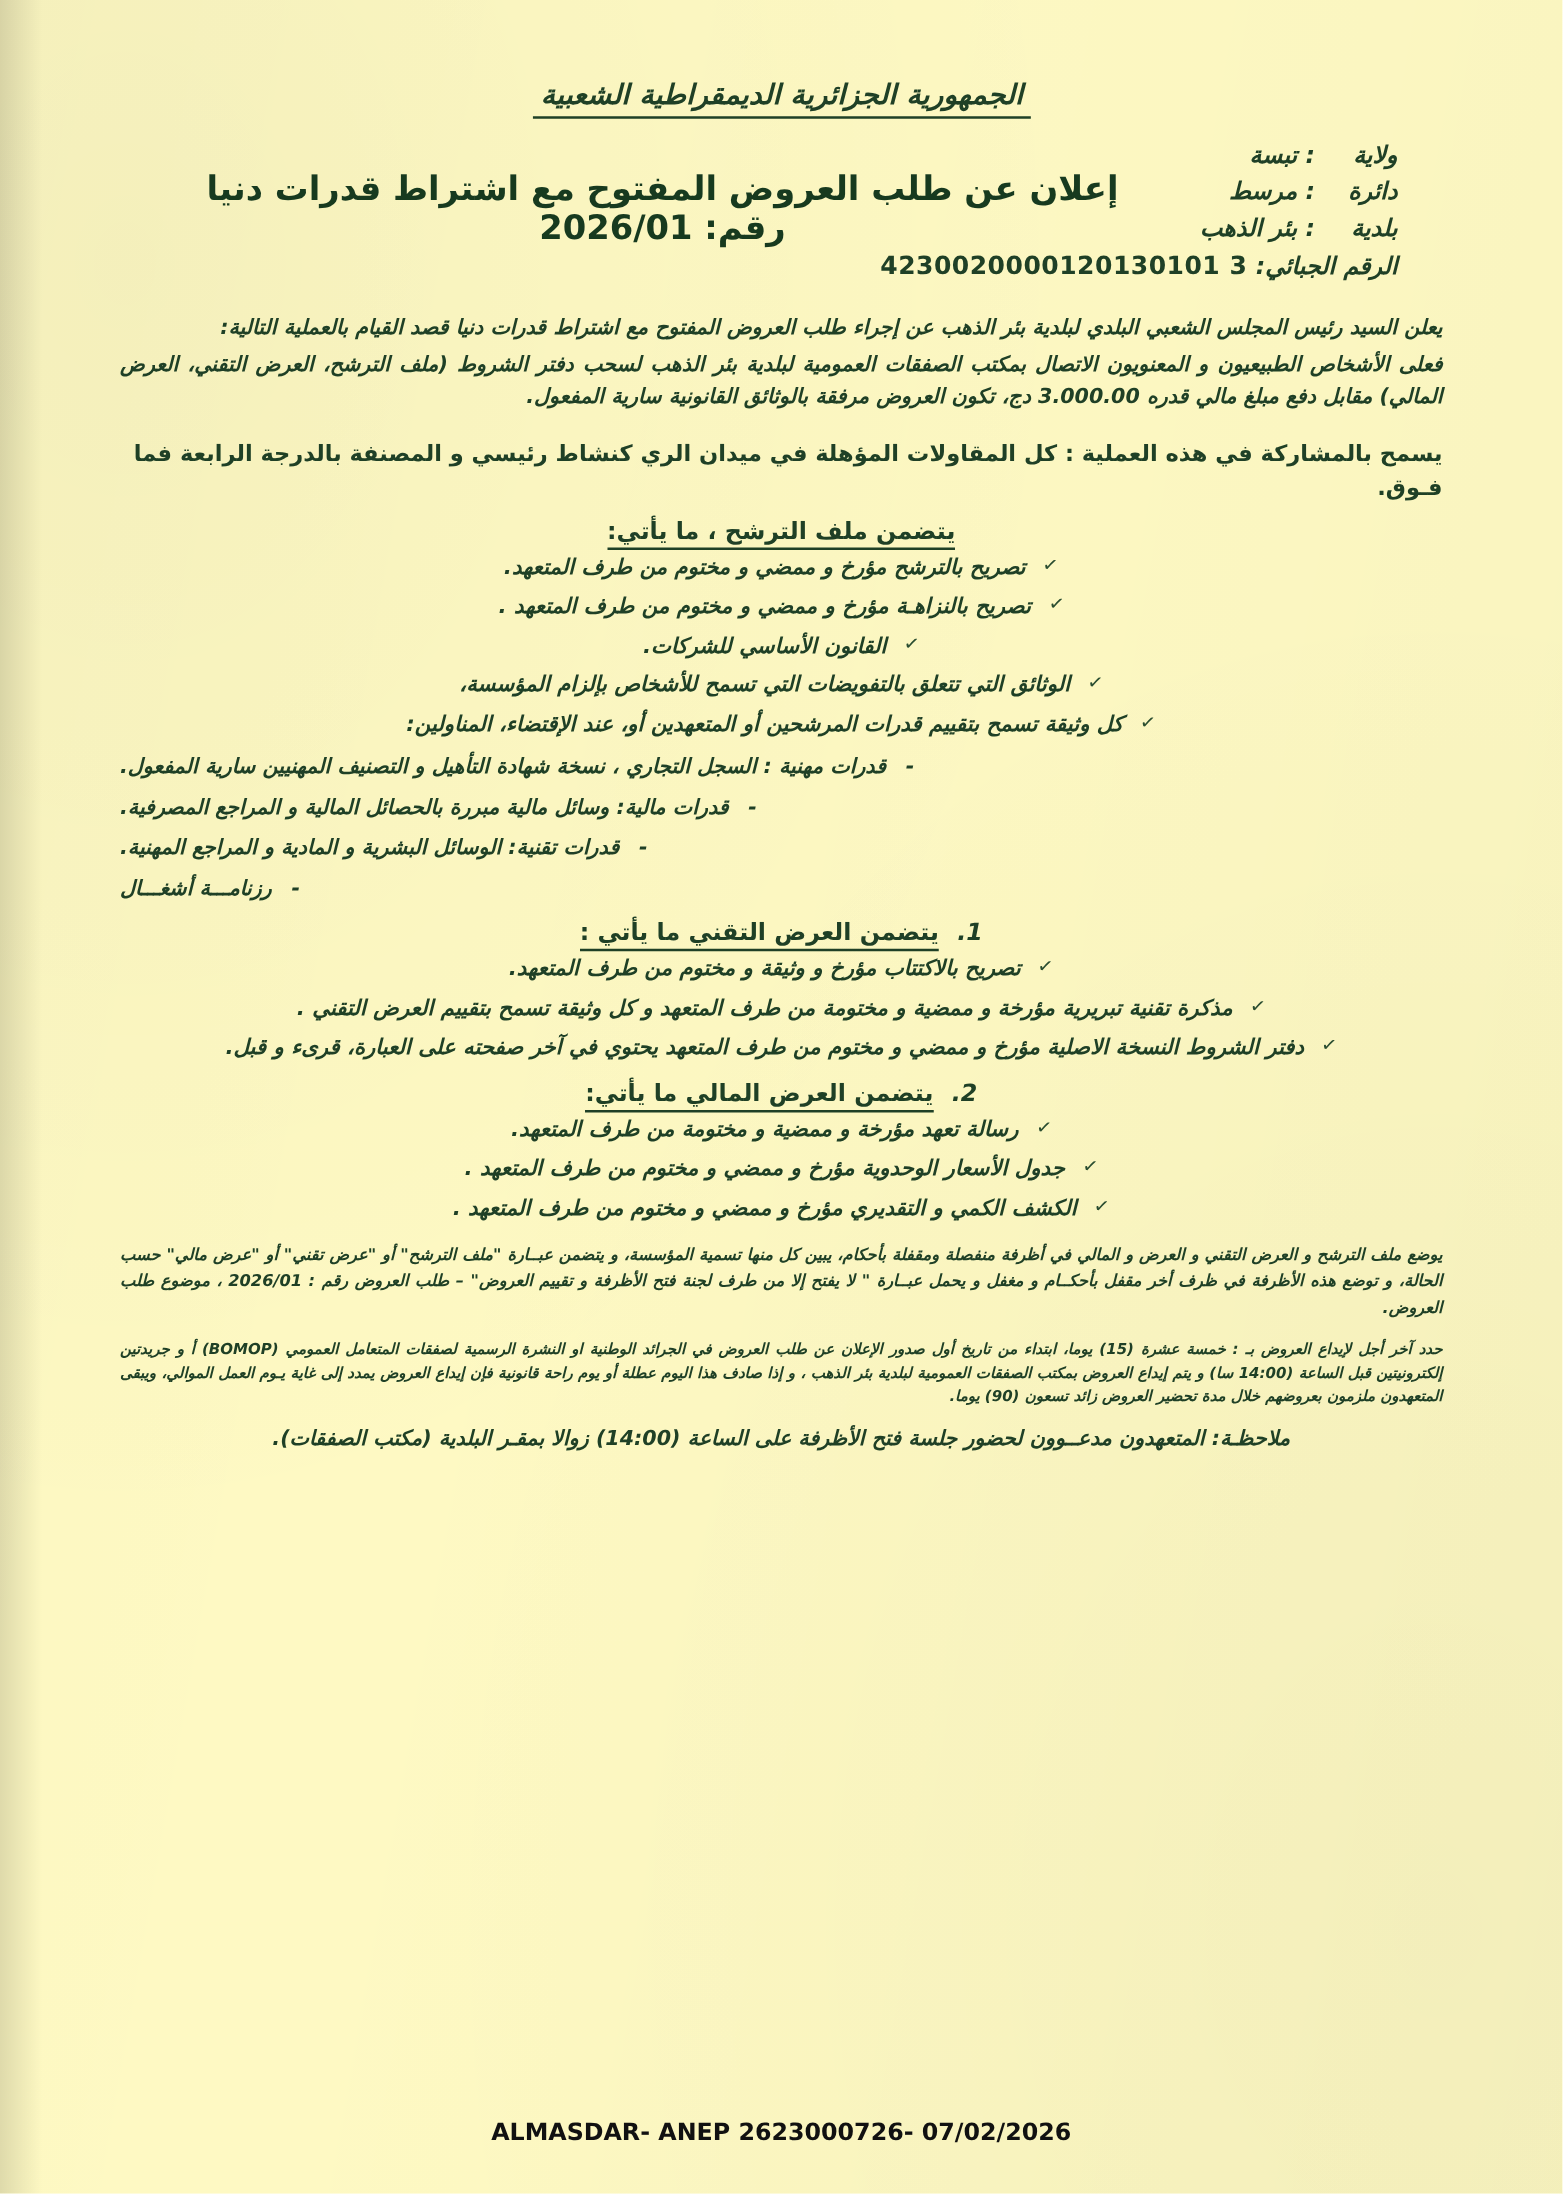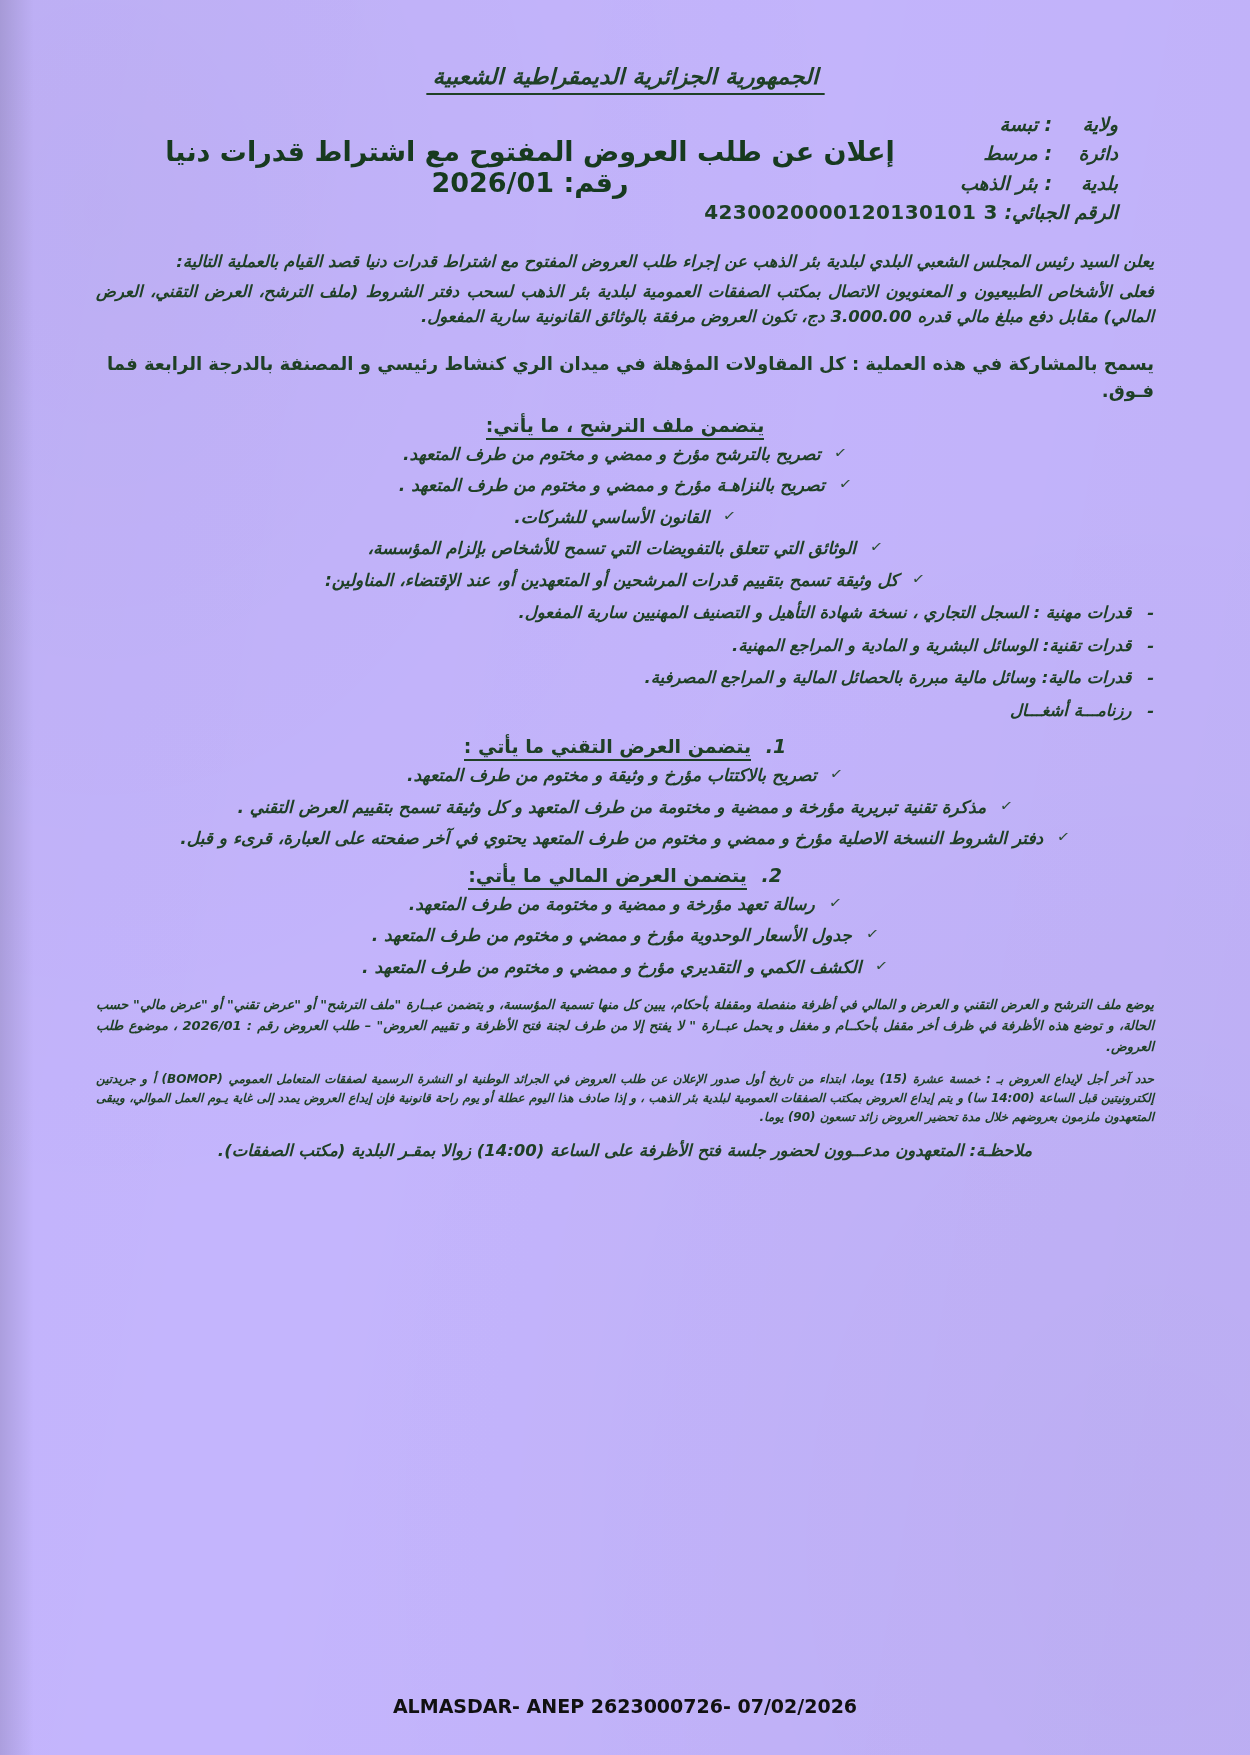--- a/index.html
+++ b/index.html
@@ -9,21 +9,21 @@
     background: #ffffff;
   }
   body {
     font-family: "DejaVu Sans", "Liberation Sans", sans-serif;
   }
   .page {
     position: relative;
     width: 1250px;
     height: 1755px;
     margin: 0 auto;
-    background: #c4b5fd;
+    background: #fef9c3;
     overflow: hidden;
     color: #1d3b22;
   }
   
   .scan-noise {
     position: absolute;
     inset: 0;
     pointer-events: none;
     background:
       radial-gradient(ellipse at 8% 12%, rgba(0,0,0,0.030), rgba(0,0,0,0) 48%),
@@ -197,21 +197,21 @@
     list-style: none;
     margin: 4px 0 0 0;
     padding: 0;
   }
   .sub-list > li {
     font-size: 16.5px;
     font-style: italic;
     font-weight: 700;
     line-height: 1.55;
     margin: 7px 0;
-    text-align: right;
+    text-align: left;
   }
   .sub-list > li .dash {
     display: inline-block;
     margin-left: 10px;
   }
   .numbered-head {
     margin-top: 12px;
     text-align: center;
     font-size: 19px;
     font-weight: 800;
@@ -342,25 +342,25 @@
         </li>
       </ul>
 
       <ul class="sub-list">
         <li>
           <span class="dash">-</span>
           <span>قدرات مهنية : السجل التجاري ، نسخة شهادة التأهيل و التصنيف المهنيين سارية المفعول.</span>
         </li>
         <li>
           <span class="dash">-</span>
+          <span>قدرات مالية: وسائل مالية مبررة بالحصائل المالية و المراجع المصرفية.</span>
+        </li>
+        <li>
+          <span class="dash">-</span>
           <span>قدرات تقنية: الوسائل البشرية و المادية و المراجع المهنية.</span>
-        </li>
-        <li>
-          <span class="dash">-</span>
-          <span>قدرات مالية: وسائل مالية مبررة بالحصائل المالية و المراجع المصرفية.</span>
         </li>
         <li>
           <span class="dash">-</span>
           <span>رزنامـــة أشغـــال</span>
         </li>
       </ul>
 
       <div class="numbered-head">
         <span class="idx">1.</span>
         <span class="txt">يتضمن العرض التقني ما يأتي :</span>

